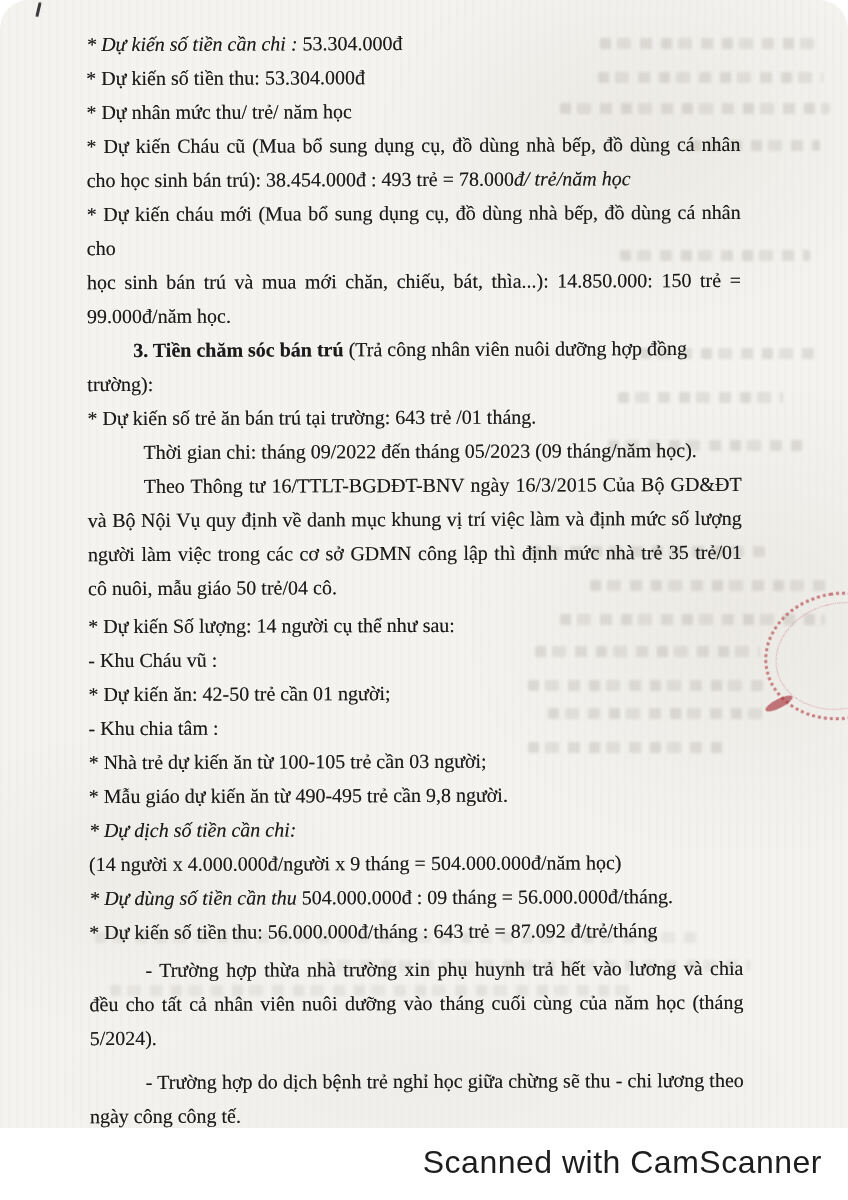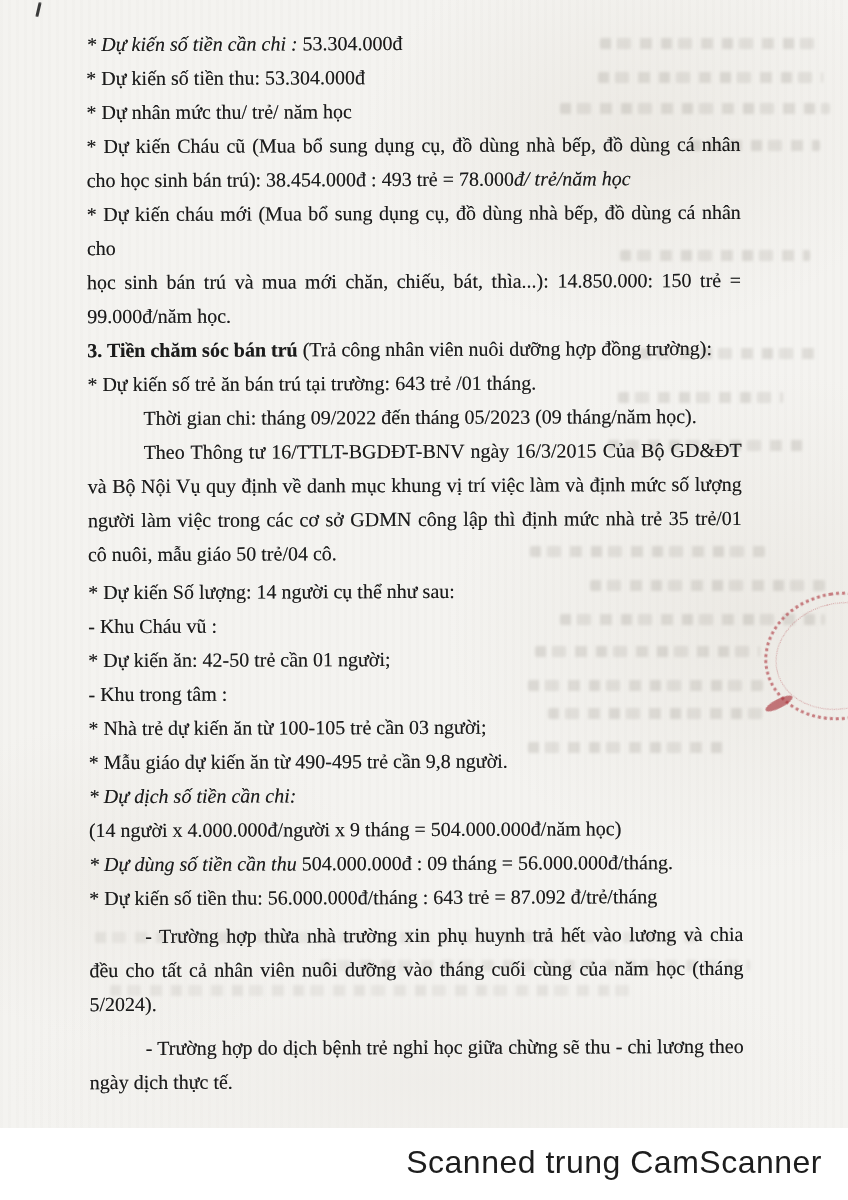--- a/index.html
+++ b/index.html
@@ -8,20 +8,21 @@
     font-family: "Liberation Serif", serif;
     background: #ffffff;
     position: relative;
     overflow: hidden;
   }
   .page {
     position: absolute; left: 0; top: 0;
     width: 848px; height: 1200px;
     background: #ffffff;
     overflow: hidden;
+    border-radius: 29px;
   }
   
   .scan {
     position: absolute; left: 0; top: 0;
     width: 848px; height: 1128px;
     background-color: #f4f3f0;
     background-image:
       radial-gradient(ellipse 420px 300px at 75% 12%, rgba(228,224,216,0.5), rgba(228,224,216,0) 65%),
       radial-gradient(ellipse 500px 420px at 88% 55%, rgba(226,222,214,0.45), rgba(226,222,214,0) 60%),
       radial-gradient(ellipse 380px 260px at 15% 78%, rgba(231,227,220,0.4), rgba(231,227,220,0) 62%),
@@ -37,21 +38,21 @@
     font-size: 20px;
     transform: rotate(-0.2deg);
     text-shadow: 0 0 0.5px rgba(30,30,30,0.55);
   }
   .line { line-height: 34px; min-height: 34px; text-align: left; }
   .line.j { text-align: justify; text-align-last: justify; }
   .line.ind { text-indent: 56px; }
   .line.g4 { margin-top: 4px; }
   .line.g10 { margin-top: 10px; }
   .line span.i { font-style: italic; }
-  .line span.b { font-weight: bold; }
+  .line span.b { font-weight: bold; margin-left: 46px; }
   
   .bleed {
     position: absolute; height: 11px; border-radius: 2px;
     background-image: repeating-linear-gradient(90deg,
       rgba(138,132,122,0.40) 0 11px, rgba(138,132,122,0) 11px 17px,
       rgba(138,132,122,0.30) 17px 31px, rgba(138,132,122,0) 31px 40px,
       rgba(138,132,122,0.36) 40px 52px, rgba(138,132,122,0) 52px 61px);
     filter: blur(1.6px);
     opacity: 0.55;
   }
@@ -143,37 +144,37 @@
         <div class="line"><span class="b">3. Tiền chăm sóc bán trú </span><span>(Trả công nhân viên nuôi dưỡng hợp đồng trường):</span></div>
         <div class="line"><span>* Dự kiến số trẻ ăn bán trú tại trường: 643 trẻ /01 tháng.</span></div>
         <div class="line ind"><span>Thời gian chi: tháng 09/2022 đến tháng 05/2023 (09 tháng/năm học).</span></div>
         <div class="line ind j"><span>Theo Thông tư 16/TTLT-BGDĐT-BNV ngày 16/3/2015 Của Bộ GD&amp;ĐT</span></div>
         <div class="line j"><span>và Bộ Nội Vụ quy định về danh mục khung vị trí việc làm và định mức số lượng</span></div>
         <div class="line j"><span>người làm việc trong các cơ sở GDMN công lập thì định mức nhà trẻ 35 trẻ/01</span></div>
         <div class="line"><span>cô nuôi, mẫu giáo 50 trẻ/04 cô.</span></div>
         <div class="line g4"><span>* Dự kiến Số lượng: 14 người cụ thể như sau:</span></div>
         <div class="line"><span>- Khu Cháu vũ :</span></div>
         <div class="line"><span>* Dự kiến ăn: 42-50 trẻ cần 01 người;</span></div>
-        <div class="line"><span>- Khu trong tâm :</span></div>
+        <div class="line"><span>- Khu chia tâm :</span></div>
         <div class="line"><span>* Nhà trẻ dự kiến ăn từ 100-105 trẻ cần 03 người;</span></div>
         <div class="line"><span>* Mẫu giáo dự kiến ăn từ 490-495 trẻ cần 9,8 người.</span></div>
         <div class="line"><span class="i">* Dự dịch số tiền cần chi:</span></div>
         <div class="line"><span>(14 người x 4.000.000đ/người x 9 tháng = 504.000.000đ/năm học)</span></div>
         <div class="line"><span class="i">* Dự dùng số tiền cần thu </span><span>504.000.000đ : 09 tháng = 56.000.000đ/tháng.</span></div>
         <div class="line"><span>* Dự kiến số tiền thu: 56.000.000đ/tháng : 643 trẻ = 87.092 đ/trẻ/tháng</span></div>
         <div class="line ind j g4"><span>- Trường hợp thừa nhà trường xin phụ huynh trả hết vào lương và chia</span></div>
         <div class="line j"><span>đều cho tất cả nhân viên nuôi dưỡng vào tháng cuối cùng của năm học (tháng</span></div>
         <div class="line"><span>5/2024).</span></div>
         <div class="line ind j g10"><span>- Trường hợp do dịch bệnh trẻ nghỉ học giữa chừng sẽ thu - chi lương theo</span></div>
-        <div class="line"><span>ngày dịch thực tế.</span></div>
+        <div class="line"><span>ngày công công tế.</span></div>
       </div>
 
     <div class="stamp-outer"></div>
     <div class="stamp-inner"></div>
     <div class="stamp-blob"></div>
 
   </div>
 
   <div class="footer-bar">
-    <div class="footer-text">Scanned trung CamScanner</div>
+    <div class="footer-text">Scanned with CamScanner</div>
   </div>
 
 </div>
 
 </body></html>

